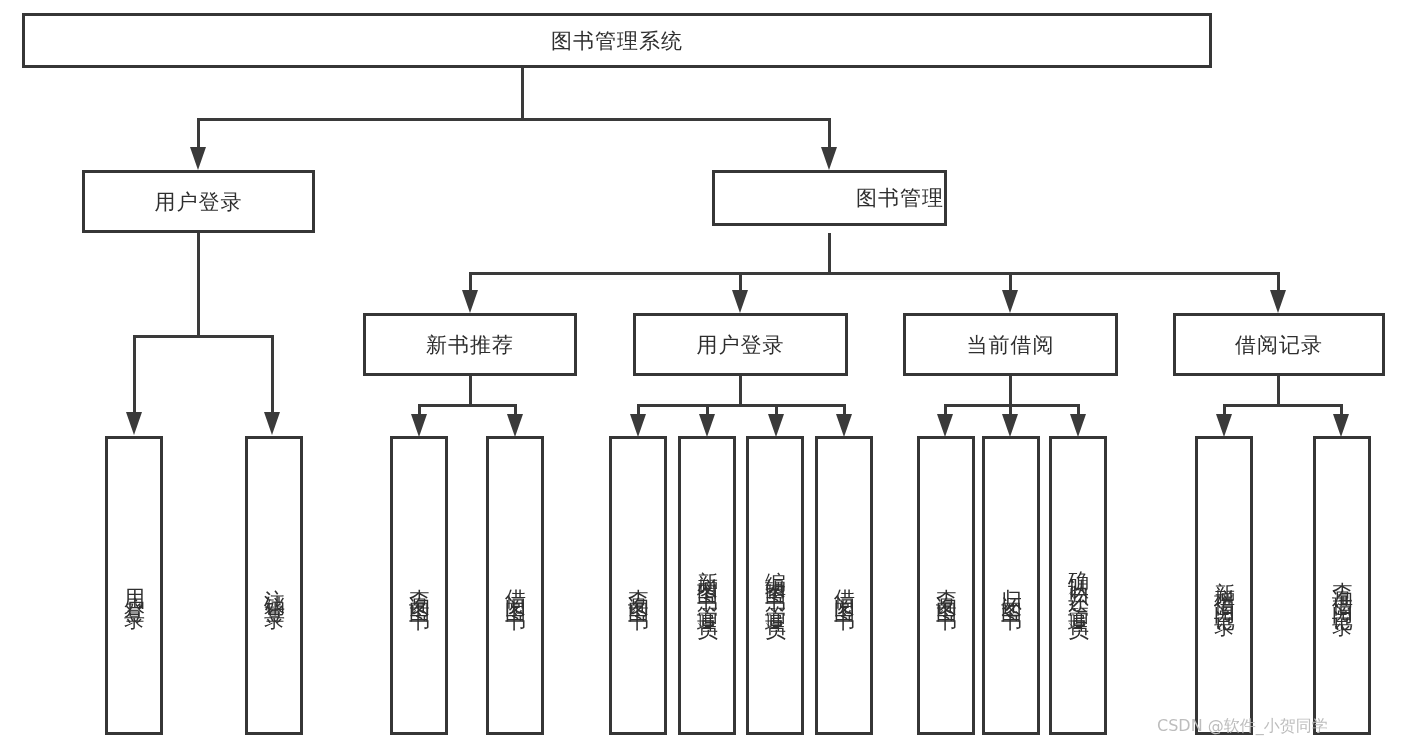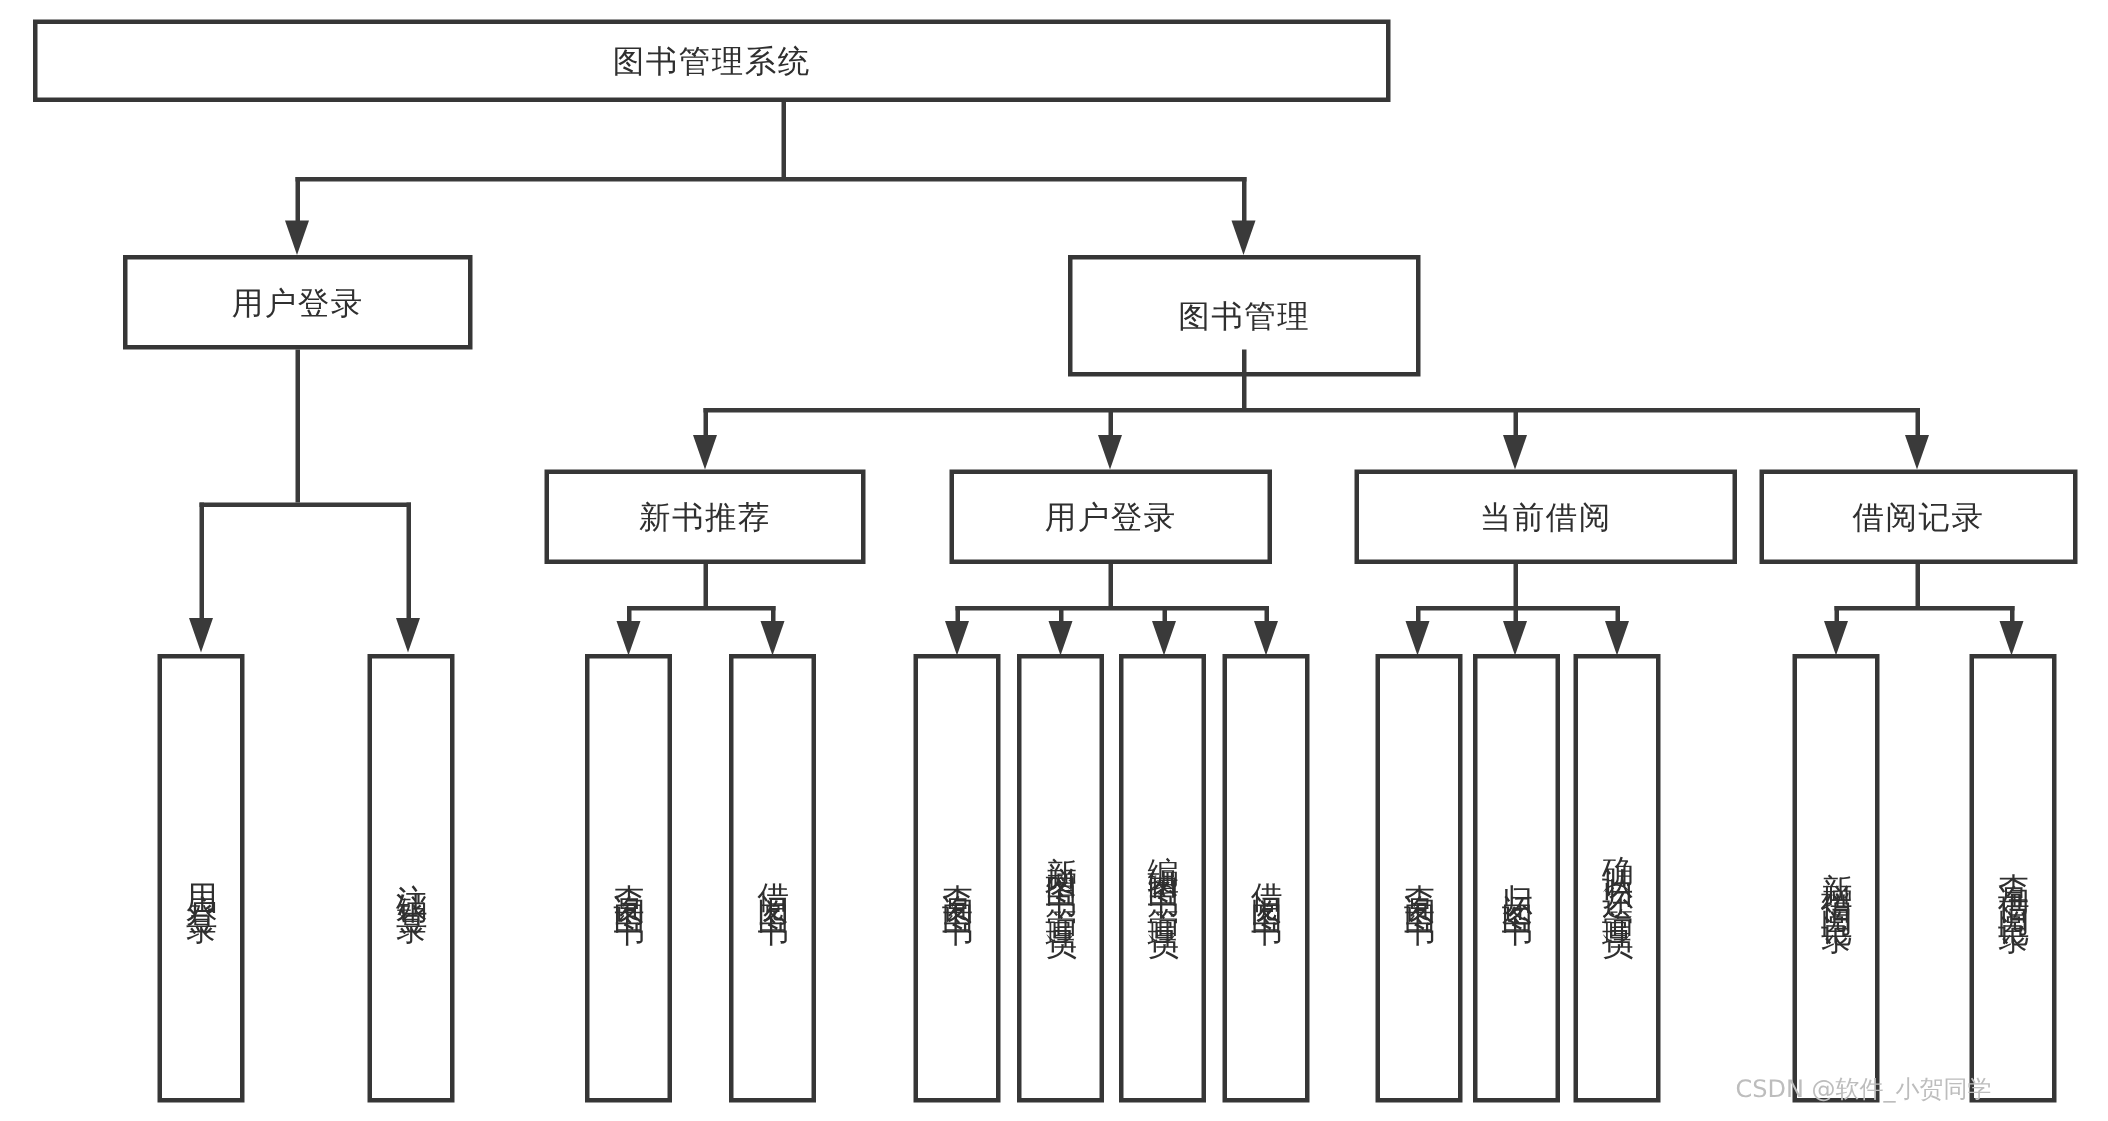--- a/index.html
+++ b/index.html
@@ -30,35 +30,35 @@
   .watermark{
     position:absolute;left:1157px;top:716px;width:248px;
     color:#bdbdbd;font-size:16px;white-space:nowrap;
   }
 </style>
 </head>
 <body>
 
 <div class="stage">
 
-  <div class="box" style="left:22px;top:13px;width:905px;height:55px;">
+  <div class="box" style="left:22px;top:13px;width:1190px;height:55px;">
     <span>图书管理系统</span>
   </div>
 
   <div class="vline" style="left:521px;top:68px;height:50px;"></div>
   <div class="hline" style="left:197px;top:118px;width:634px;"></div>
   <div class="vline" style="left:197px;top:118px;height:31px;"></div>
   <div class="arrow" style="left:190px;top:147px;"></div>
   <div class="vline" style="left:828px;top:118px;height:31px;"></div>
   <div class="arrow" style="left:821px;top:147px;"></div>
 
   <div class="box" style="left:82px;top:170px;width:233px;height:63px;">
     <span>用户登录</span>
   </div>
-  <div class="box" style="left:712px;top:170px;width:235px;height:81px;">
+  <div class="box" style="left:712px;top:170px;width:235px;height:56px;justify-content:flex-end;">
     <span>图书管理</span>
   </div>
 
   <div class="vline" style="left:197px;top:233px;height:102px;"></div>
   <div class="hline" style="left:133px;top:335px;width:141px;"></div>
   <div class="vline" style="left:133px;top:335px;height:78px;"></div>
   <div class="arrow" style="left:126px;top:412px;"></div>
   <div class="vline" style="left:271px;top:335px;height:78px;"></div>
   <div class="arrow" style="left:264px;top:412px;"></div>
 
@@ -72,21 +72,21 @@
   <div class="arrow" style="left:1002px;top:290px;"></div>
   <div class="vline" style="left:1277px;top:272px;height:20px;"></div>
   <div class="arrow" style="left:1270px;top:290px;"></div>
 
   <div class="box" style="left:363px;top:313px;width:214px;height:63px;text-align:right;">
     <span>新书推荐</span>
   </div>
   <div class="box" style="left:633px;top:313px;width:215px;height:63px;">
     <span>用户登录</span>
   </div>
-  <div class="box" style="left:903px;top:313px;width:255px;height:63px;">
+  <div class="box" style="left:903px;top:313px;width:215px;height:63px;">
     <span>当前借阅</span>
   </div>
   <div class="box" style="left:1173px;top:313px;width:212px;height:63px;">
     <span>借阅记录</span>
   </div>
 
   <div class="vline" style="left:469px;top:376px;height:30px;"></div>
   <div class="hline" style="left:418px;top:404px;width:99px;"></div>
   <div class="vline" style="left:418px;top:404px;height:11px;"></div>
   <div class="arrow" style="left:411px;top:414px;"></div>

